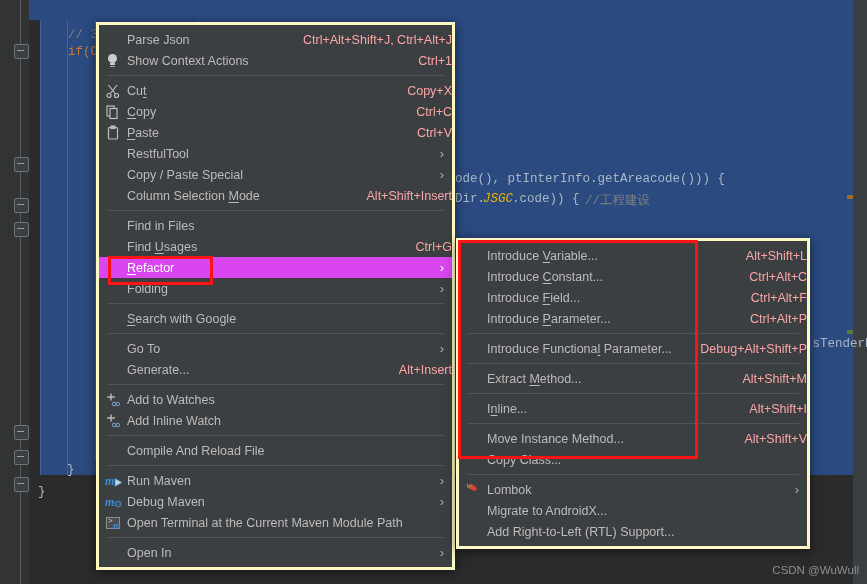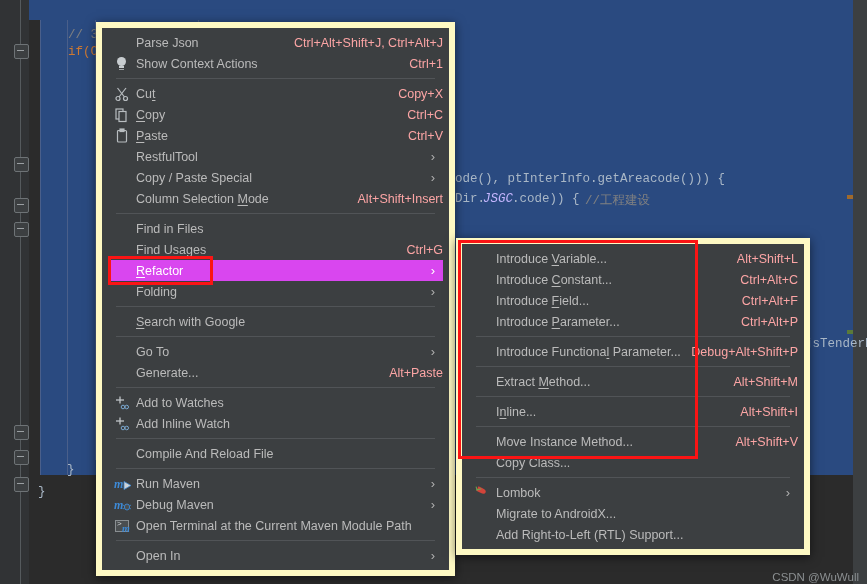--- a/index.html
+++ b/index.html
@@ -12,29 +12,29 @@
   .gutter-line{position:absolute;left:20px;top:0;width:1px;height:584px;background:#555a5d;}
   .fold{position:absolute;left:14px;width:13px;height:13px;border:1px solid #6e7376;
         background:#3c3f41;border-radius:2px;}
   .fold:after{content:"";position:absolute;left:2px;top:5px;width:7px;height:1px;background:#9a9fa2;}
   .sel{position:absolute;background:#2a4a80;}
   .indent{position:absolute;width:1px;background:#4a5f8a;}
   .codetxt{position:absolute;font-family:"Liberation Mono","DejaVu Sans Mono",monospace;
            font-size:12.5px;white-space:pre;color:#a9b7c6;}
   .c-cmt{color:#808080;}
   .c-kw{color:#cc7832;}
-  .c-ita{color:#c4b5fd;font-style:italic;}
+  .c-ita{color:#eab308;font-style:italic;}
   .c-white{color:#a9b7c6;}
   .rightbar{position:absolute;right:0;top:0;width:14px;height:584px;background:#3c3f41;}
   .marker{position:absolute;right:14px;width:6px;height:4px;}
 
   
-  .menu{position:absolute;background:#3c3f41;border:6px solid #fef9c3;
+  .menu{position:absolute;background:#3c3f41;border:3px solid #fef9c3;
         box-shadow:0 2px 10px rgba(0,0,0,.55);box-sizing:border-box;
-        padding:4px 6px;color:#bbbbbb;font-size:12.5px;}
+        padding:4px 0;color:#bbbbbb;font-size:12.5px;}
   .mi{position:relative;display:flex;align-items:center;height:21px;
       padding:0 0 0 28px;white-space:nowrap;box-sizing:border-box;}
   .mi .lbl{flex:0 0 auto;}
   .mi .sc{position:absolute;right:0;color:#fca5a5;font-size:12.5px;}
   .mi .arw{position:absolute;right:8px;color:#b0b0b0;font-size:13px;line-height:1;}
   .mi.hl{background:#d946ef;color:#ffffff;}
   .mi.hl .arw{color:#ffffff;}
   .sep{height:1px;background:#515457;margin:4px 8px;}
   .ico{position:absolute;left:6px;top:50%;transform:translateY(-50%);
        width:16px;height:16px;}
@@ -44,21 +44,21 @@
   #ctxmenu{left:96px;top:22px;width:359px;}
   #submenu{left:456px;top:238px;width:354px;}
 
   
   .redbox{position:absolute;border:3px solid #fb1414;box-sizing:border-box;
           pointer-events:none;}
   #red-refactor{left:108px;top:256px;width:105px;height:29px;}
   #red-submenu{left:458px;top:240px;width:240px;height:219px;}
 
   
-  #wm{position:absolute;right:8px;bottom:1px;color:#8b8f91;font-size:11.5px;
+  #wm{position:absolute;right:8px;bottom:8px;color:#8b8f91;font-size:11.5px;
       font-family:"Liberation Sans",sans-serif;}
 
   
   .bulb{position:absolute;left:3px;top:1px;width:9px;height:9px;border-radius:50%;background:#c8cdd0;}
   .bulb2{position:absolute;left:5px;top:10px;width:5px;height:2px;background:#c8cdd0;}
   .bulb3{position:absolute;left:5px;top:13px;width:5px;height:1px;background:#9ea3a6;}
   .mvn{position:absolute;left:0;top:1px;font-size:12px;font-weight:bold;color:#3d8ad6;
        font-family:"Liberation Serif",serif;font-style:italic;}
   .term{position:absolute;left:1px;top:2px;width:12px;height:10px;background:#4a4e50;
         border:1px solid #8a8f92;}
@@ -187,21 +187,21 @@
     <div class="mi">
       <span class="lbl"><u>S</u>earch with Google</span>
     </div>
     <div class="sep"></div>
     <div class="mi">
       <span class="lbl">Go To</span>
       <span class="arw">›</span>
     </div>
     <div class="mi">
       <span class="lbl">Generate...</span>
-      <span class="sc">Alt+Paste</span>
+      <span class="sc">Alt+Insert</span>
     </div>
     <div class="sep"></div>
     <div class="mi">
       <span class="ico"><svg width="16" height="16" viewBox="0 0 16 16">
           <g stroke="#c0c5c8" fill="none" stroke-width="1.3">
             <line x1="2" y1="5" x2="10" y2="5"></line>
             <line x1="6" y1="1.5" x2="6" y2="8.5"></line>
           </g>
           <g stroke="#7aa7cf" fill="none" stroke-width="1">
             <circle cx="9" cy="12" r="1.8"></circle>

